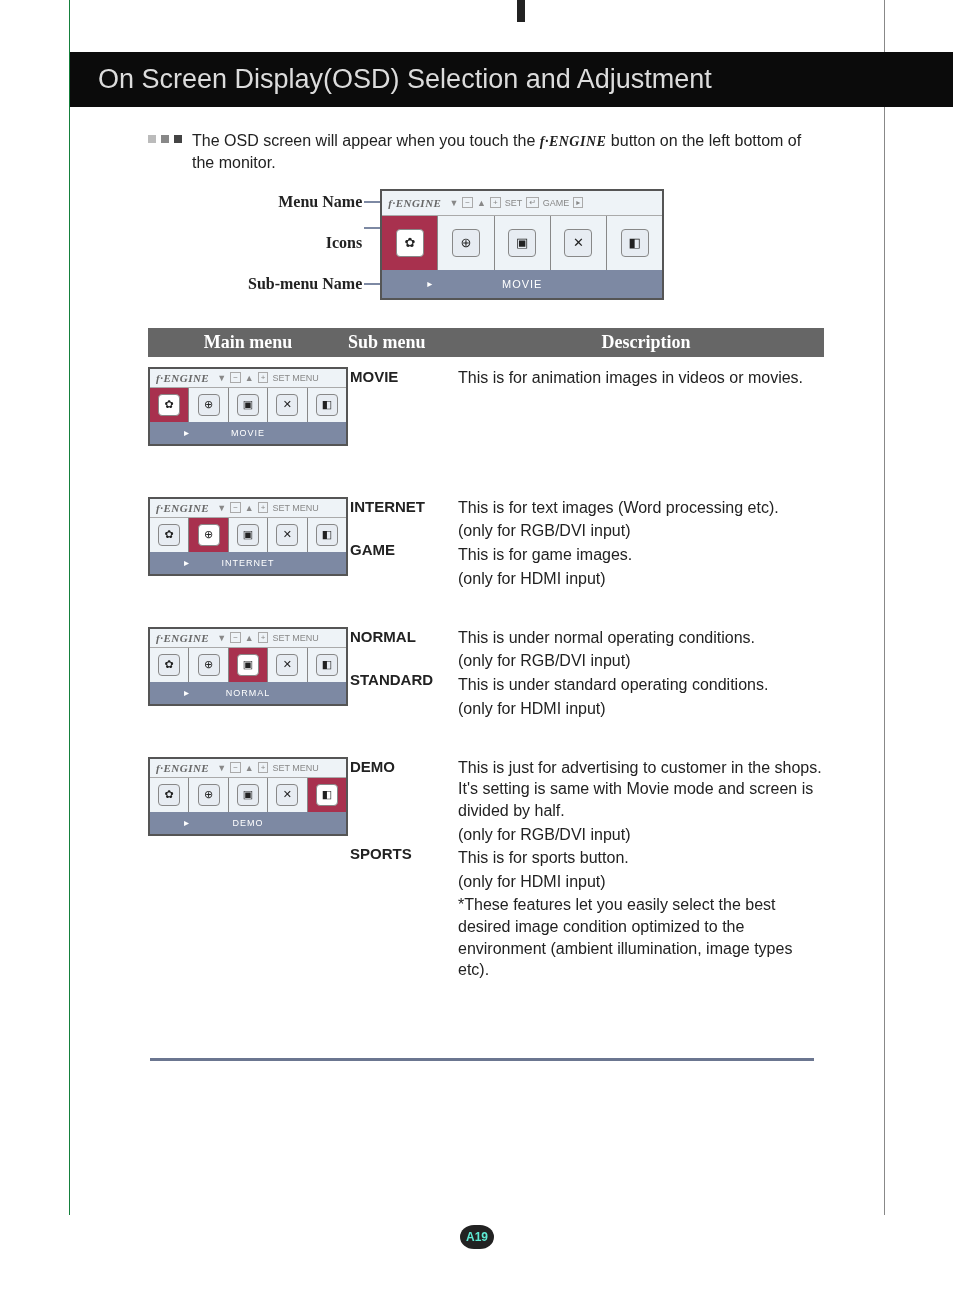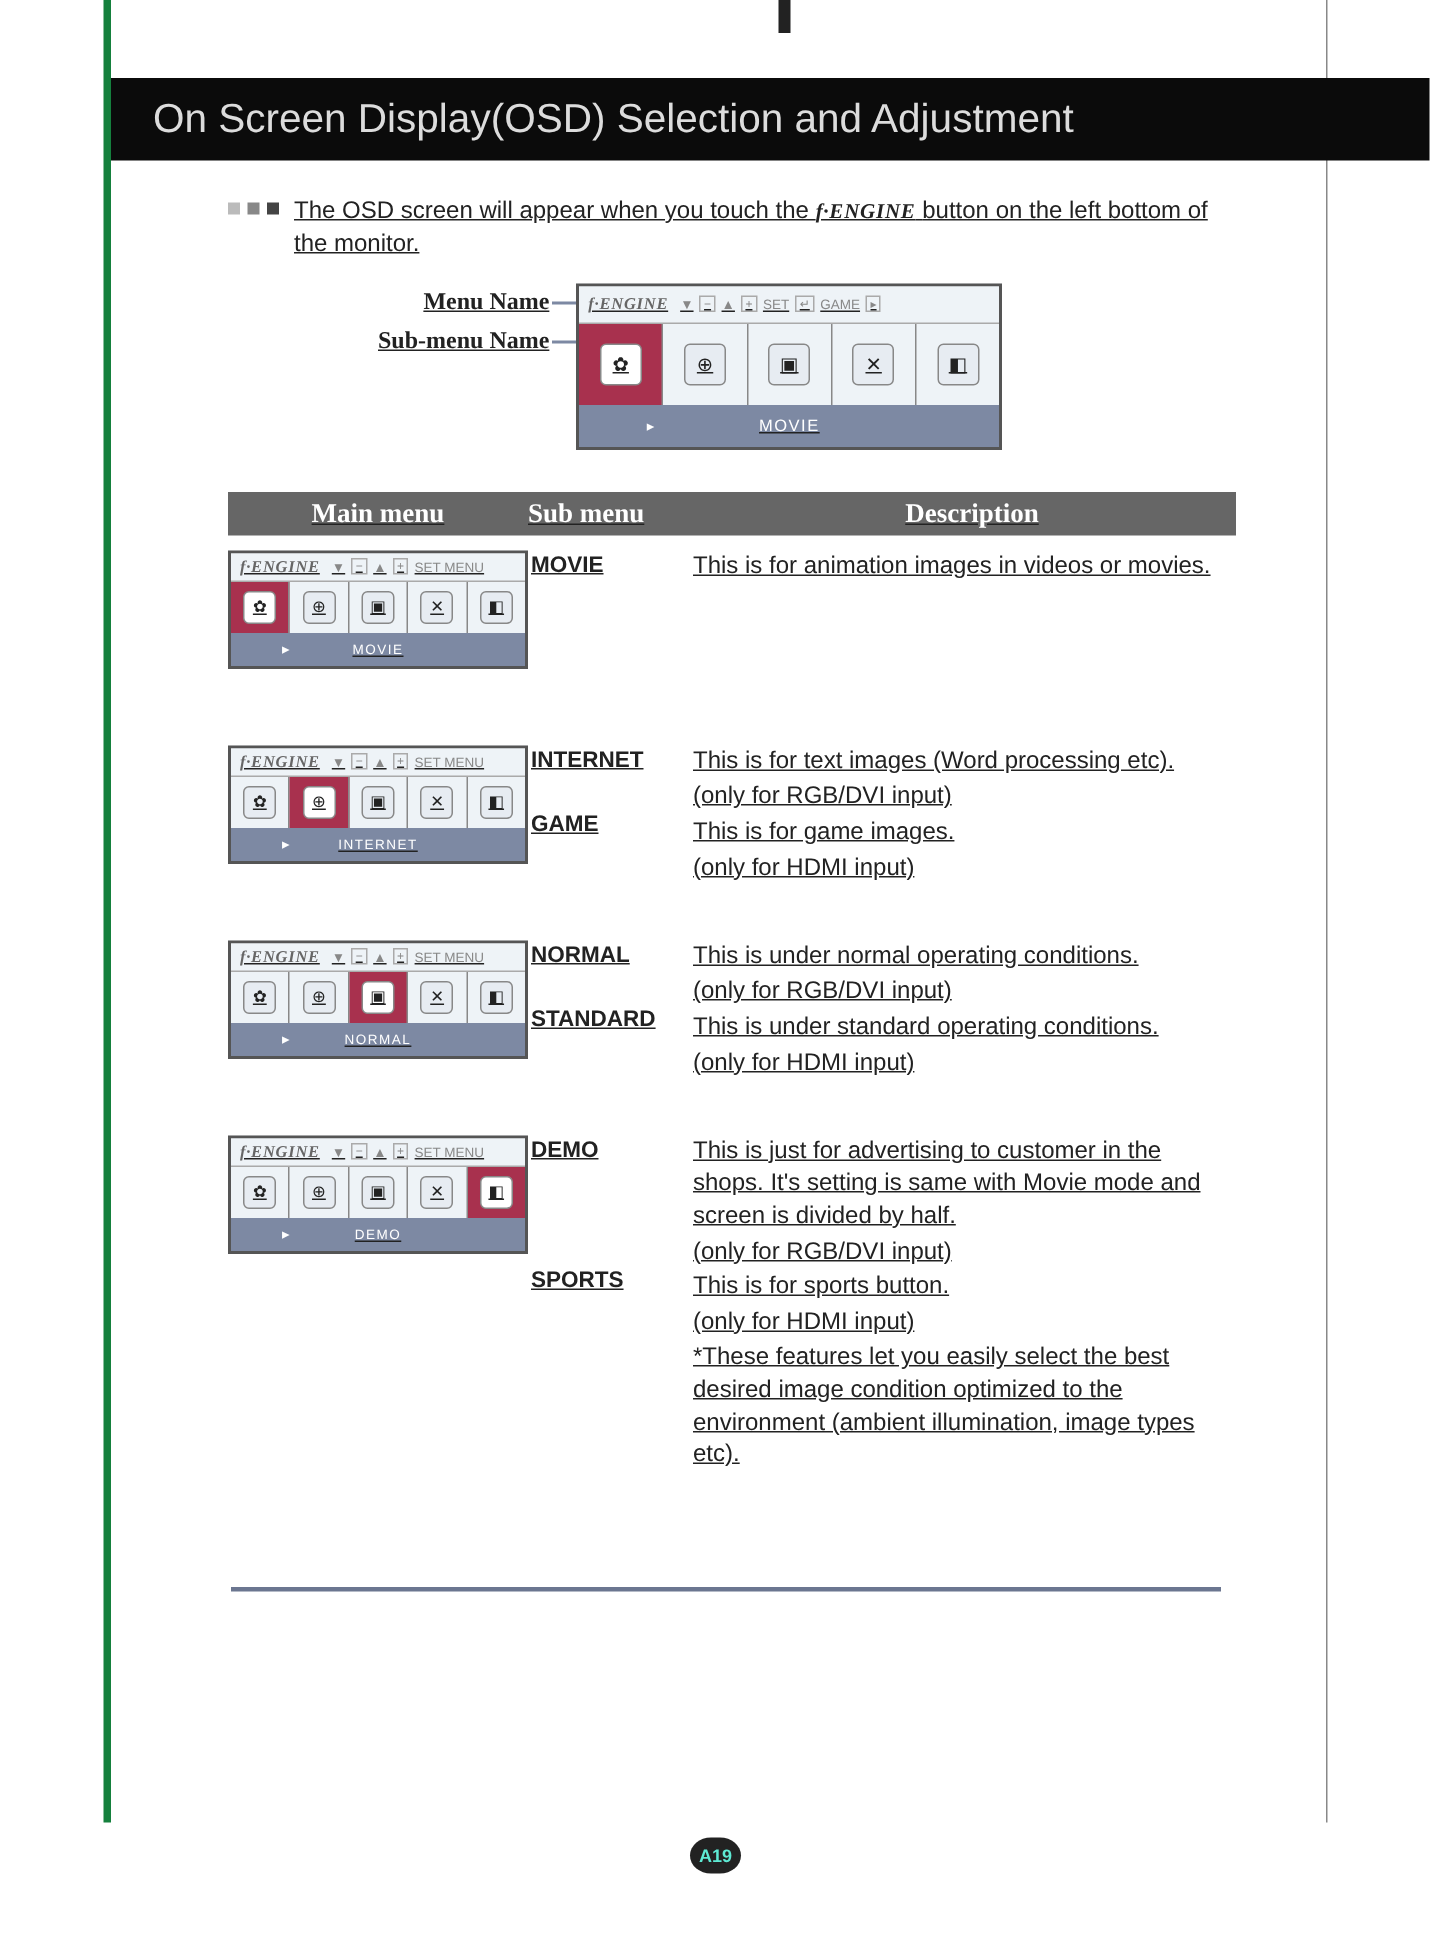--- a/index.html
+++ b/index.html
@@ -1,21 +1,21 @@
 <!DOCTYPE html>
 <html><head>
 <meta charset="utf-8">
 <style>
   body{margin:0;font-family:Arial,Helvetica,sans-serif;background:#fff;color:#222;}
   .page{box-sizing:border-box;width:954px;height:1305px;position:relative;margin:0 auto;background:#fff;}
-  .crop{position:absolute;left:69px;right:69px;top:0;bottom:90px;border-left:5px solid #15803d;border-right:1px solid #888;}
+  .crop{position:absolute;left:69px;right:69px;top:0;bottom:90px;border-left:1px solid #15803d;border-right:1px solid #888;}
   .crop::before{content:"";position:absolute;top:0;left:50%;margin-left:40px;width:8px;height:22px;background:#222;}
   .banner{position:absolute;top:52px;left:0;right:-69px;height:55px;background:#0b0b0b;}
   .banner h1{margin:0;padding:12px 0 0 28px;color:#dcdcdc;font-weight:400;font-size:27px;font-family:Arial,Helvetica,sans-serif;}
-  .content{position:absolute;top:130px;left:78px;right:60px;text-decoration:underline;}
+  .content{position:absolute;top:130px;left:78px;right:60px;}
   .intro{display:flex;align-items:flex-start;gap:10px;margin-bottom:14px;}
   .ticks{display:flex;gap:5px;margin-top:5px;}
   .t{width:8px;height:8px;background:#bbb;}
   .t2{background:#888;}
   .t3{background:#444;}
   .intro-text{font-size:16px;line-height:1.4;}
   .fengine-inline{font-style:italic;font-family:Georgia,serif;font-weight:bold;letter-spacing:.5px;font-size:14px;}
   .diagram{display:flex;gap:18px;margin:8px 0 28px 100px;align-items:flex-start;}
   .labels{text-align:right;font-family:"Times New Roman",serif;font-weight:bold;font-size:16px;}
   .labels div{height:26px;line-height:26px;position:relative;}
@@ -77,20 +77,21 @@
         <div class="intro-text">
           <span>The OSD screen will appear when you touch the </span>
           <span class="fengine-inline">f·ENGINE</span>
           <span> button on the left bottom of the monitor.</span>
         </div>
       </div>
 
       <div class="diagram">
         <div class="labels">
           <div>Menu Name</div>
+          <div class="l2">Icons</div>
           <div class="l3">Sub-menu Name</div>
         </div>
         <div class="osd">
           <div class="osd-hdr">
             <span class="lg">f·ENGINE</span>
             <span class="nav-syms">▼<span class="kbox">−</span> ▲<span class="kbox">+</span> <span>SET</span> <span class="kbox">↵</span> <span>GAME</span><span class="kbox">▸</span></span>
           </div>
           <div class="osd-icons">
             <div class="icocell sel">
                 <div class="ico">✿</div>

